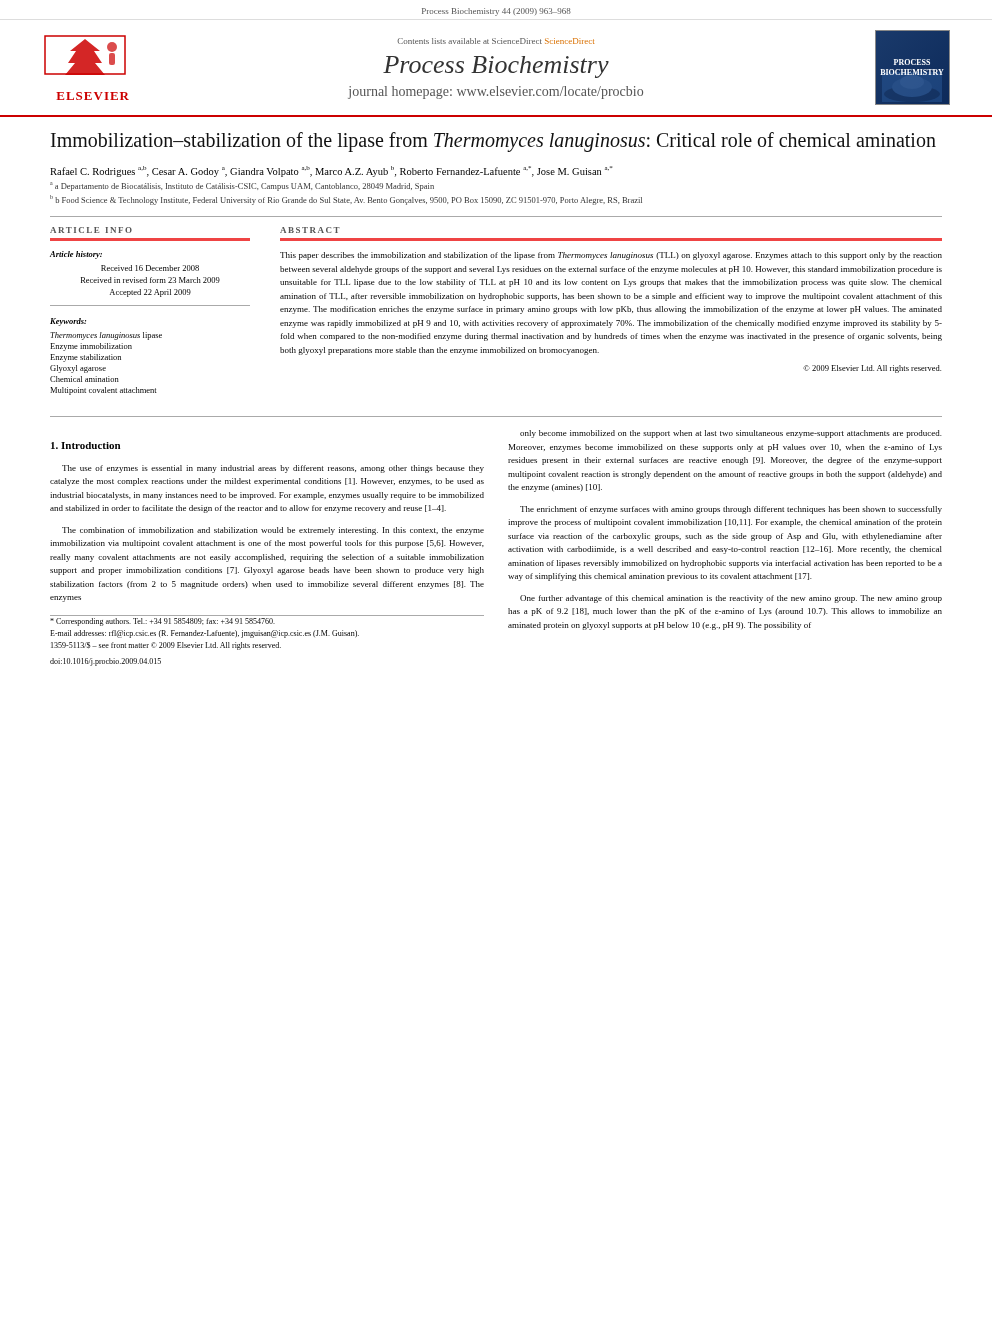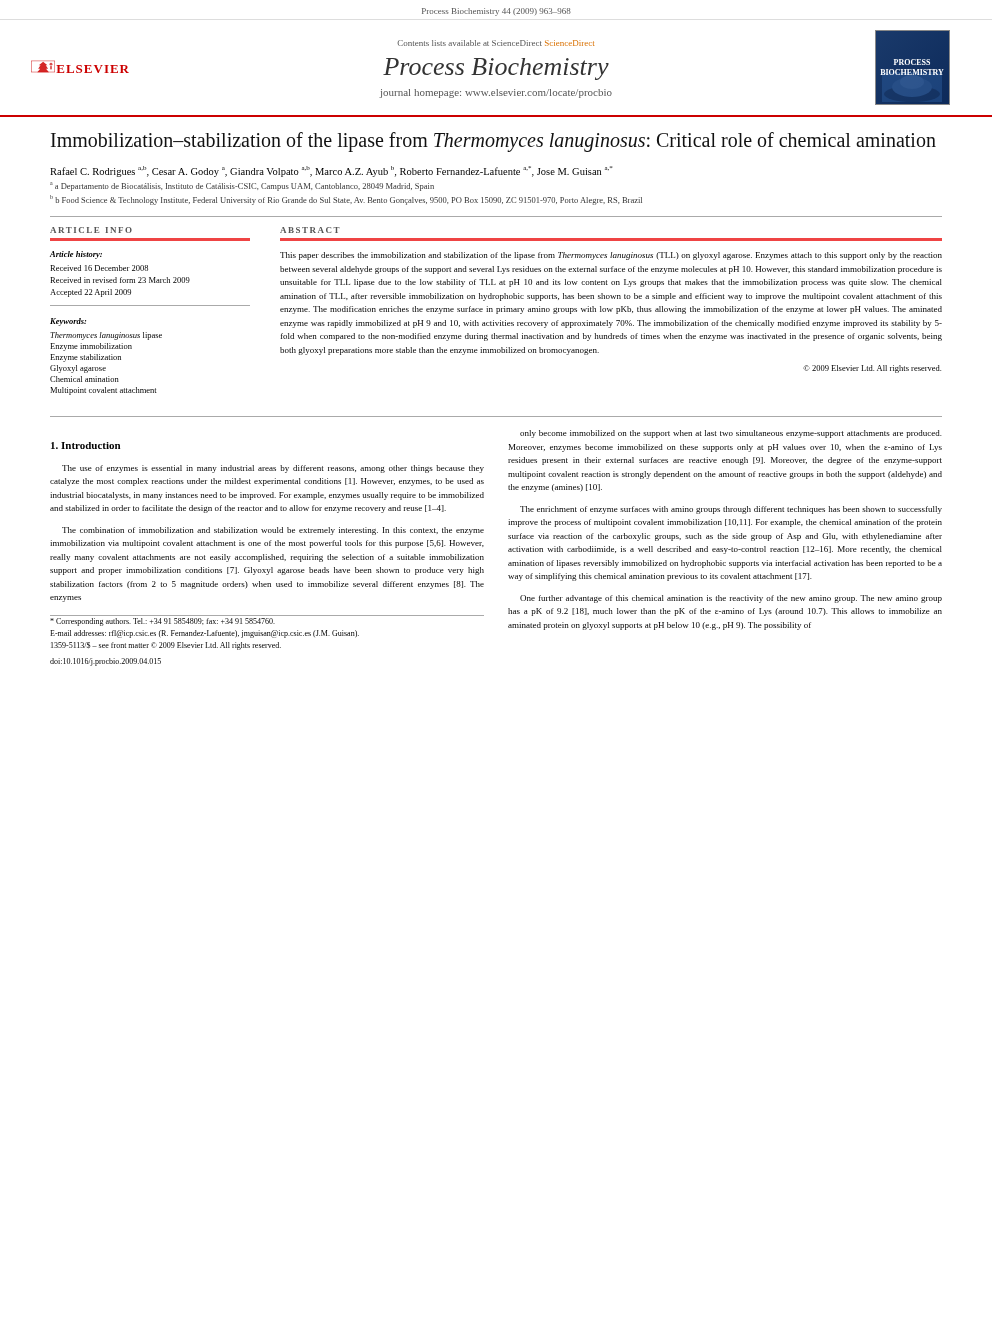--- a/index.html
+++ b/index.html
@@ -25,22 +25,22 @@
       display: flex;
       align-items: center;
       justify-content: space-between;
       padding: 10px 30px;
       border-bottom: 2px solid #c00;
     }
 
     .elsevier-logo {
       width: 100px;
       display: flex;
-      flex-direction: row;
-      align-items: center;
+      flex-direction: column;
+      align-items: flex-end;
     }
 
     .elsevier-wordmark {
       font-size: 13px;
       font-weight: bold;
       color: #c00;
       letter-spacing: 1px;
       margin-top: 2px;
     }
 
@@ -57,21 +57,21 @@
 
     .journal-title {
       font-size: 26px;
       font-style: italic;
       color: #333;
       font-weight: normal;
       margin: 4px 0;
     }
 
     .journal-homepage {
-      font-size: 11px;
+      font-size: 14px;
       color: #555;
     }
 
     .journal-logo-right {
       width: 100px;
       display: flex;
       justify-content: center;
     }
 
     .pb-logo-box {
@@ -172,20 +172,21 @@
     .article-history-label {
       font-size: 8.5px;
       font-style: italic;
       font-weight: bold;
       margin-bottom: 4px;
     }
 
     .history-item {
       font-size: 8.5px;
       margin-bottom: 2px;
+      text-align: center;
     }
 
     .keywords-label {
       font-size: 8.5px;
       font-style: italic;
       font-weight: bold;
       margin-top: 10px;
       margin-bottom: 4px;
     }
 

